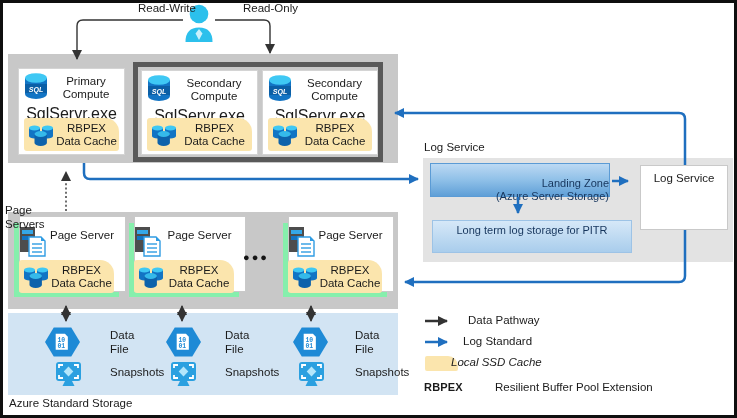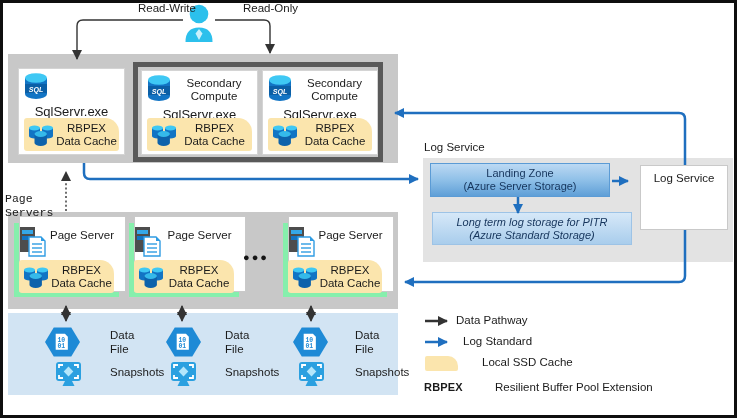--- a/index.html
+++ b/index.html
@@ -10,33 +10,33 @@
   .frame{position:absolute;inset:0;border:3px solid #0f0f0f;pointer-events:none;z-index:60;}
   .lbl{font-size:11.5px;line-height:13.5px;padding-left:22px;}
   .area{position:absolute;background:#c8c8c8;z-index:1;}
   .log-area{position:absolute;background:#e3e3e3;z-index:1;}
   .storage-area{position:absolute;background:#d2e4f3;z-index:1;}
   .group-border{position:absolute;border:5px solid #595959;box-sizing:border-box;z-index:2;background:transparent;}
   .cbox{position:absolute;background:#fff;border:1px solid #d4d4d4;box-sizing:border-box;z-index:3;}
   .cbox .row1{display:flex;align-items:flex-start;margin-top:4px;}
   .cbox .sqlicon{width:24px;height:27px;margin-left:5px;flex:0 0 auto;}
   .cbox .title{flex:1;text-align:center;font-size:11.5px;line-height:13px;padding-top:2px;}
-  .cbox .proc{text-align:center;font-size:13px;margin-top:4px;}
+  .cbox .proc{text-align:center;font-size:16px;margin-top:4px;}
   .cachebox{position:absolute;left:5px;right:5px;bottom:3px;height:33px;background:#fbe5ad;
     border-radius:3px 14px 3px 3px;display:flex;align-items:center;}
   .cachebox .cicon{width:26px;height:22px;margin-left:4px;flex:0 0 auto;}
   .cachebox .ctext{flex:1;text-align:center;font-size:11.5px;line-height:13px;}
   .pbox{position:absolute;background:#86efac;border:1px solid #c9c9c9;box-sizing:border-box;z-index:3;text-decoration:underline;}
   .pbox::before{content:"";position:absolute;left:5px;top:-7px;width:100%;height:100%;
     background:#fff;border:1px solid #c9c9c9;z-index:-1;}
   .pbox .psicon{position:absolute;left:6px;top:4px;width:26px;height:30px;}
   .pbox .title{position:absolute;left:34px;right:3px;top:6px;text-align:center;font-size:11.5px;line-height:13px;}
   .landing{position:absolute;background:linear-gradient(#bcd9f3 0%,#8fc0e8 50%,#5f9fd7 100%);
-    border:1px solid #5b9bd5;box-sizing:border-box;color:#16355c;text-align:center;
-    font-size:11px;line-height:13px;padding-top:3px;z-index:3;}
+    border:1px solid #5b9bd5;box-sizing:border-box;color:#16355c;text-align:right;
+    font-size:11px;line-height:13px;padding-top:13px;z-index:3;}
   .longterm{position:absolute;background:linear-gradient(#d6e8f8 0%,#a9cdec 100%);
     border:1px solid #9dc3e6;box-sizing:border-box;color:#16355c;text-align:center;
     font-size:11px;line-height:13px;padding-top:3px;z-index:3;}
   .logsvcbox{position:absolute;background:#fff;border:1px solid #c9c9c9;box-sizing:border-box;z-index:3;}
   .logsvcbox .title{text-align:center;font-size:11.5px;margin-top:6px;}
   .logcache{position:absolute;left:4px;right:3px;bottom:3px;height:29px;background:#fbe5ad;
     border-radius:3px 12px 3px 3px;text-align:center;font-size:11.5px;line-height:29px;}
   .svg-overlay{position:absolute;inset:0;z-index:20;pointer-events:none;}
   .sec-label{position:absolute;font-size:11.5px;line-height:13.5px;z-index:4;}
   .dots{position:absolute;font-size:11px;letter-spacing:2px;color:#141414;z-index:3;}
@@ -102,34 +102,36 @@
 </svg>
 
 <div class="canvas">
 
   <div class="area" style="left:8px;top:54px;width:390px;height:109px;"></div>
   <div class="area" style="left:8px;top:212px;width:390px;height:97px;"></div>
   <div class="storage-area" style="left:8px;top:313px;width:390px;height:82px;"></div>
   <div class="log-area" style="left:423px;top:158px;width:310px;height:104px;"></div>
   <div class="group-border" style="left:133px;top:62px;width:250px;height:100px;"></div>
 
-  <div class="sec-label" style="left:5px;top:192px;width:54px;font-family:Liberation Mono, monospace;">Page Servers</div>
+  <div class="sec-label" style="left:5px;top:204px;width:54px;">Page Servers</div>
+  <div class="storlbl" style="left:9px;top:397px;">Azure Standard Storage</div>
   <div class="sec-label" style="left:424px;top:141px;">Log Service</div>
 
   <svg class="icon-abs" style="left:184px;top:4px;" width="30" height="38">
       <use href="#user"></use>
     </svg>
   <div class="lbl" style="position:absolute;left:116px;top:2px;z-index:3;">Read-Write</div>
   <div class="lbl" style="position:absolute;left:221px;top:2px;z-index:3;">Read-Only</div>
 
   <div class="cbox" style="left:18px;top:68px;width:107px;height:87px;">
     <div class="row1">
       <svg class="sqlicon" viewBox="0 0 24 27">
           <use href="#sql-db"></use>
         </svg>
+      <div class="title">Primary Compute</div>
     </div>
     <div class="proc">SqlServr.exe</div>
     <div class="cachebox">
       <svg class="cicon" viewBox="0 0 26 22">
           <use href="#cache-cyl"></use>
         </svg>
       <div class="ctext"><span>RBPEX</span><br><span>Data Cache</span></div>
     </div>
   </div>
 
@@ -230,32 +232,31 @@
   <div class="lbl" style="position:absolute;left:333px;top:329px;width:34px;z-index:3;">Data File</div>
   <svg class="icon-abs" style="left:298px;top:361px;" width="27" height="26">
       <use href="#snap-mon"></use>
     </svg>
   <div class="lbl" style="position:absolute;left:333px;top:366px;z-index:3;">Snapshots</div>
 
   <div class="landing" style="left:430px;top:163px;width:180px;height:34px;">
     <div>Landing Zone</div>
     <div>(Azure Server Storage)</div>
   </div>
-  <div class="longterm" style="left:432px;top:212px;width:200px;height:33px;font-style:italic;">
+  <div class="longterm" style="left:432px;top:220px;width:200px;height:33px;">
     <div>Long term log storage for PITR</div>
-    <div>(Azure Standard Storage)</div>
   </div>
   <div class="logsvcbox" style="left:640px;top:165px;width:88px;height:65px;">
     <div class="title">Log Service</div>
   </div>
 
-  <div class="legend-text" style="left:456px;top:314px;">Data Pathway</div>
+  <div class="legend-text" style="left:468px;top:314px;">Data Pathway</div>
   <div class="legend-text" style="left:463px;top:335px;">Log Standard</div>
   <div class="legend-swatch" style="left:425px;top:356px;"></div>
-  <div class="legend-text" style="left:482px;top:356px;">Local SSD Cache</div>
+  <div class="legend-text" style="left:451px;top:356px;font-style:italic;">Local SSD Cache</div>
   <div class="legend-text rbpex-abbr" style="left:424px;top:381px;">RBPEX</div>
   <div class="legend-text" style="left:463px;top:381px;padding-left:32px;">Resilient Buffer Pool Extension</div>
 
   <svg class="svg-overlay" width="737" height="418" viewBox="0 0 737 418">
 
     <path d="M183,20 H83 Q77,20 77,26 V59" fill="none" stroke="#333333" stroke-width="1.4" marker-end="url(#mblack)"></path>
     <path d="M215,20 H264 Q270,20 270,26 V53" fill="none" stroke="#333333" stroke-width="1.4" marker-end="url(#mblack)"></path>
 
     <path d="M66,211 V172" fill="none" stroke="#333333" stroke-width="1.4" stroke-dasharray="2 2.3" marker-end="url(#mblack)"></path>
 

